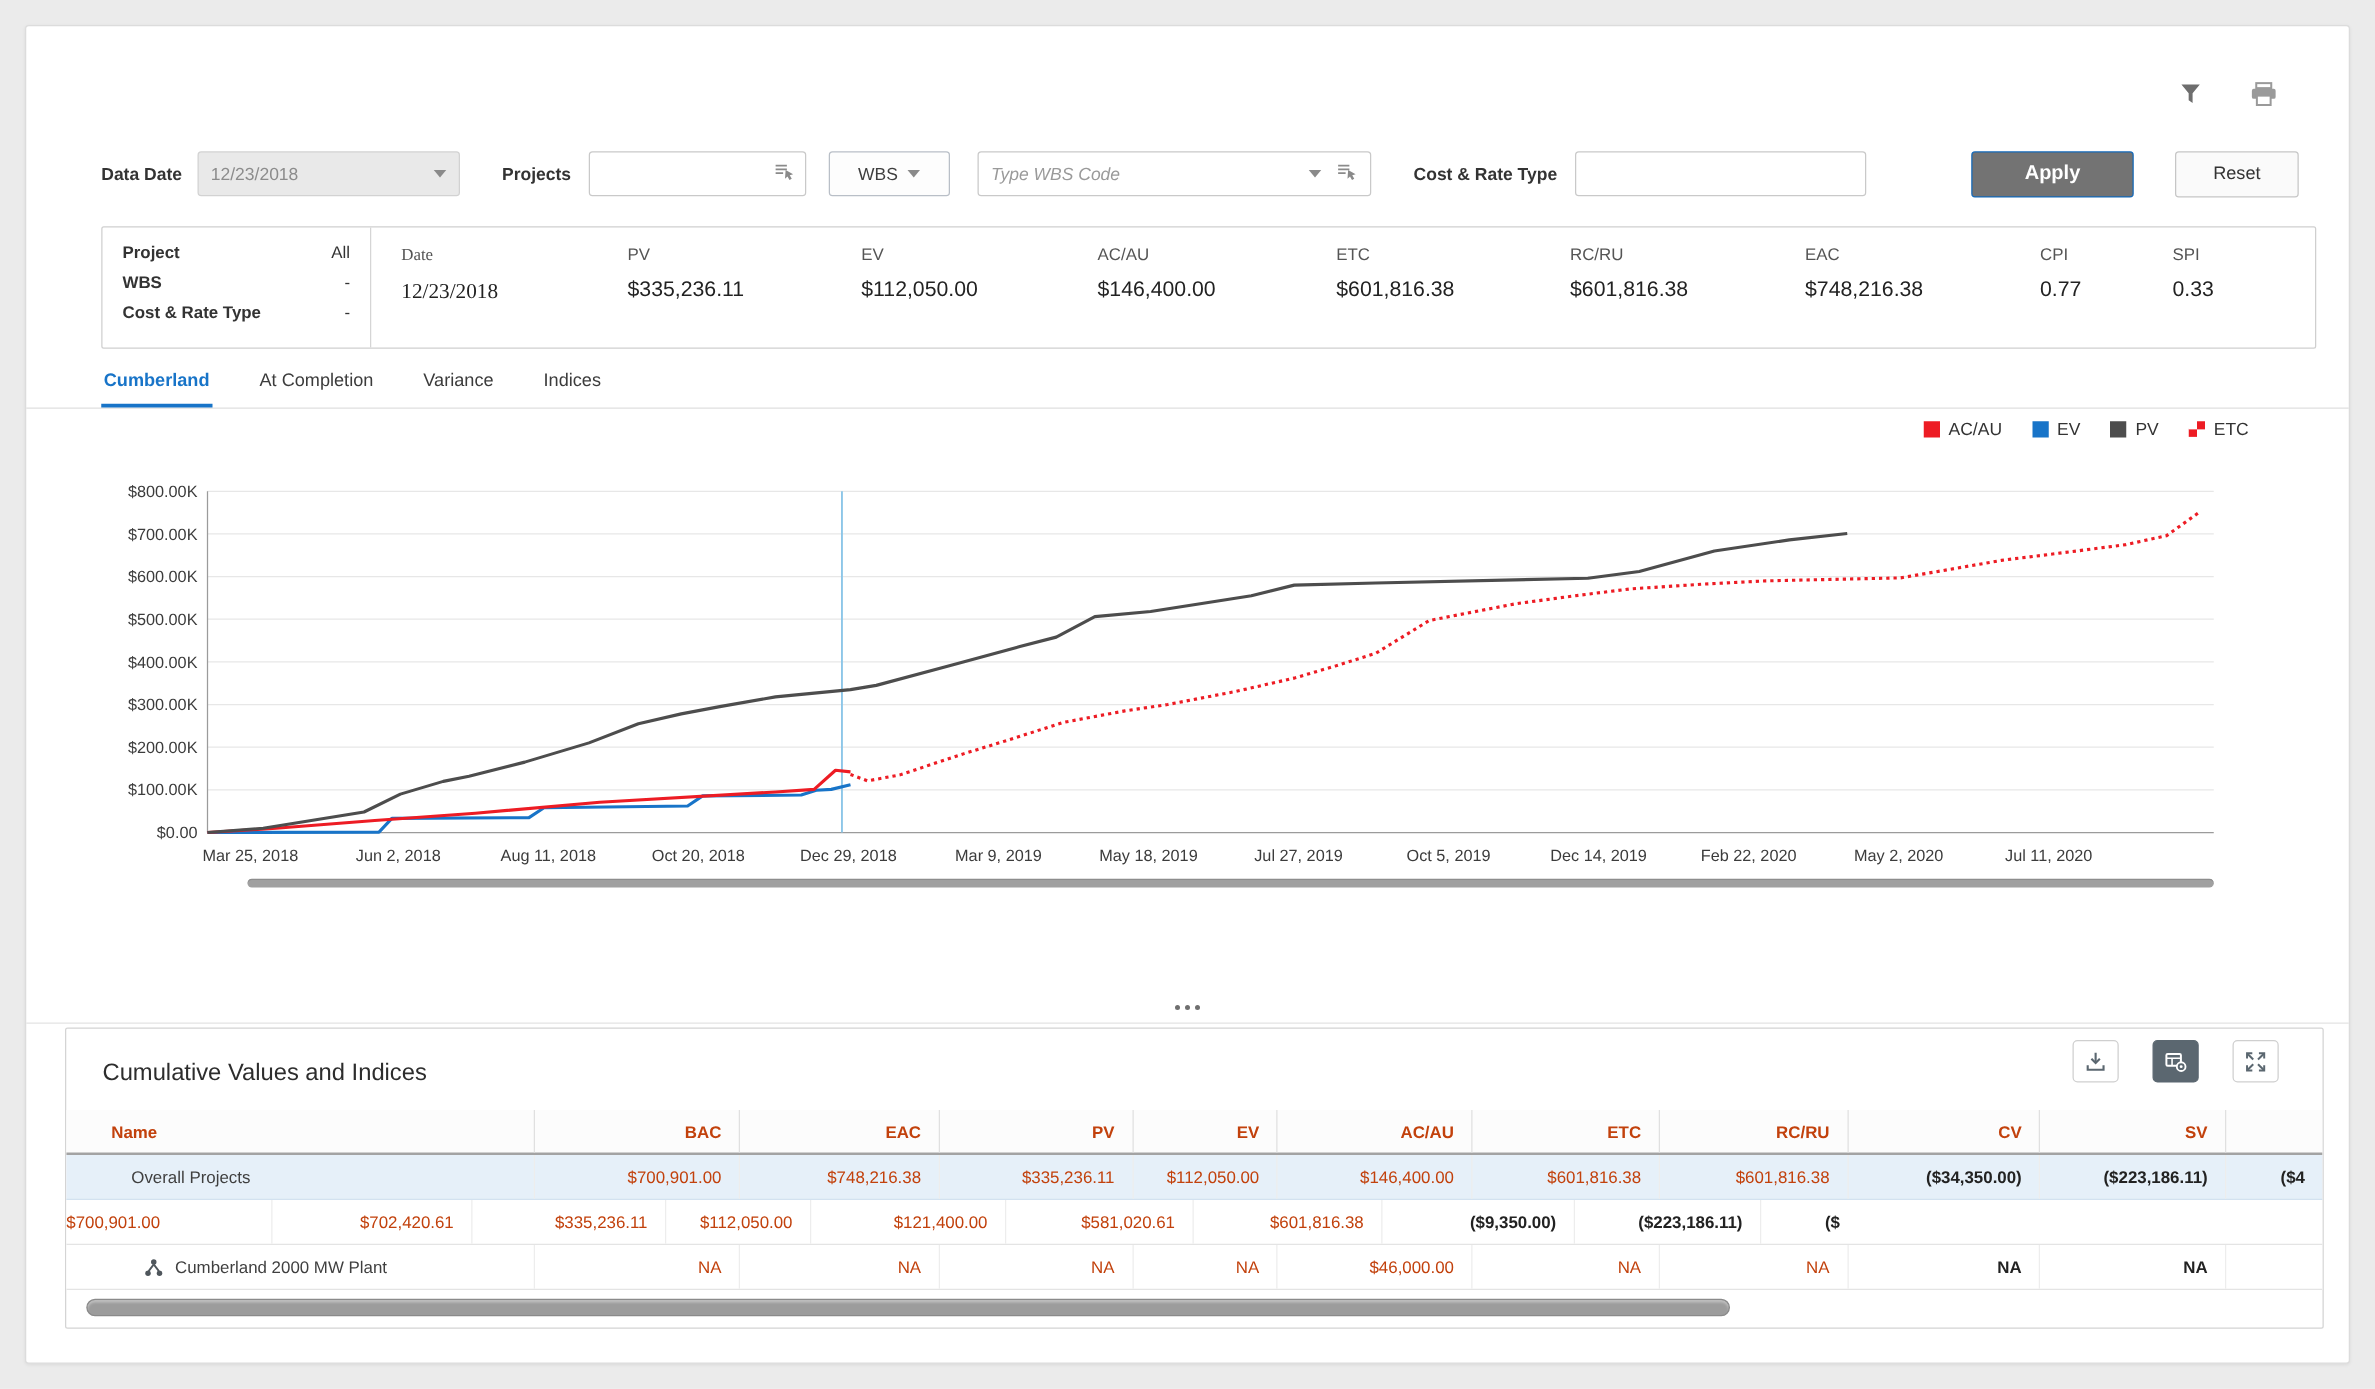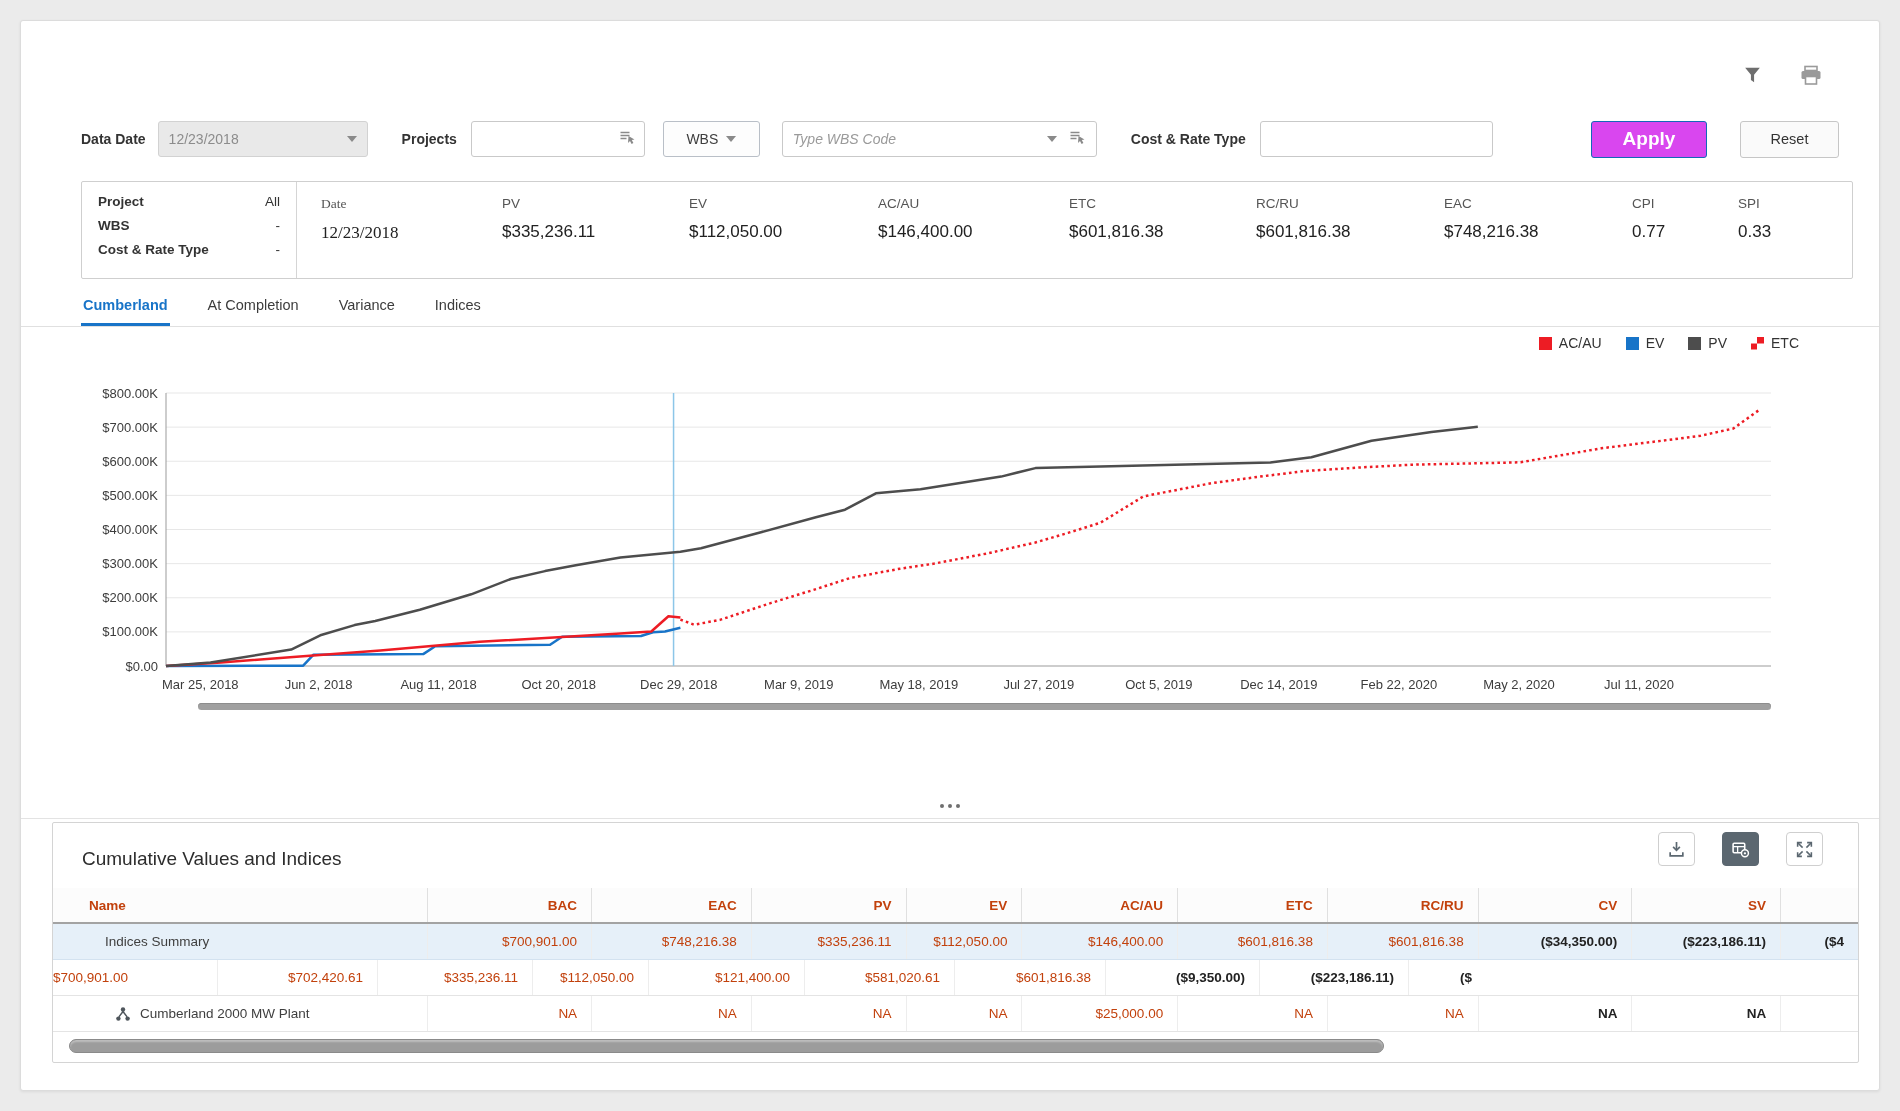--- a/index.html
+++ b/index.html
@@ -30,22 +30,22 @@
   .wbs-btn { width:97px; margin-left:18px; height:36px; background:#fdfdfd; border:1px solid #b9bfc7;
     border-radius:3px; display:flex; align-items:center; justify-content:center; gap:8px;
     font-size:14px; color:#3e3e3e; cursor:pointer; }
   .f-wbscode { width:315px; margin-left:22px; padding:0 10px; }
   .placeholder { font-style:italic; color:#9a9a9a; font-size:14px; }
   .f-wbscode .caret { margin-left:auto; }
   .f-wbscode .pick { margin-left:12px; }
   .f-costrate { width:233px; margin-left:14px; }
   .lbl-cost { margin-left:34px; }
   .lbl-projects { margin-left:34px; }
-  .apply-btn { margin-left:auto; width:116px; height:37px; background:#d946ef; color:#fff;
-    font-weight:bold; font-size:19px; border:1px solid #1368b8; border-radius:3px; cursor:pointer; }
+  .apply-btn { margin-left:auto; width:130px; height:37px; background:#737373; color:#fff;
+    font-weight:bold; font-size:16px; border:1px solid #1368b8; border-radius:3px; cursor:pointer; }
   .reset-btn { margin-left:33px; width:99px; height:37px; background:#fafafa; color:#333;
     font-size:14.5px; border:1px solid #c6c6c6; border-radius:3px; cursor:pointer; }
 
   
   .summary { position:absolute; left:60px; top:160px; width:1772px; height:98px;
     border:1px solid #cfcfcf; border-radius:2px; display:flex; }
   .summary-left { width:215px; border-right:1px solid #d5d5d5; padding:12px 16px 0 16px; }
   .sl-row { display:flex; justify-content:space-between; font-size:13.5px; margin-bottom:9px; }
   .sl-label { font-weight:bold; color:#333; }
   .sl-value { color:#333; }
@@ -341,21 +341,21 @@
           <div class="cell" style="width: 116px;">EV</div>
           <div class="cell" style="width: 156px;">AC/AU</div>
           <div class="cell" style="width: 150px;">ETC</div>
           <div class="cell" style="width: 151px;">RC/RU</div>
           <div class="cell" style="width: 154px;">CV</div>
           <div class="cell" style="width: 149px;">SV</div>
           <div class="cell" style="width: 78px;"></div>
         </div>
         <div class="trow drow selected">
           <div class="cell name-cell name-plain" style="width: 375px;">
-            <span>Indices Summary</span>
+            <span>Overall Projects</span>
           </div>
           <div class="cell" style="width: 164px;">$700,901.00</div>
           <div class="cell" style="width: 160px;">$748,216.38</div>
           <div class="cell" style="width: 155px;">$335,236.11</div>
           <div class="cell" style="width: 116px;">$112,050.00</div>
           <div class="cell" style="width: 156px;">$146,400.00</div>
           <div class="cell" style="width: 150px;">$601,816.38</div>
           <div class="cell" style="width: 151px;">$601,816.38</div>
           <div class="cell bold" style="width: 154px;">($34,350.00)</div>
           <div class="cell bold" style="width: 149px;">($223,186.11)</div>
@@ -380,21 +380,21 @@
               <circle cx="8" cy="3.5" r="2.2" fill="#4f565c"></circle>
               <circle cx="3.4" cy="12.6" r="2.2" fill="#4f565c"></circle>
               <circle cx="12.6" cy="12.6" r="2.2" fill="#4f565c"></circle>
             </svg>
             <span>Cumberland 2000 MW Plant</span>
           </div>
           <div class="cell" style="width: 164px;">NA</div>
           <div class="cell" style="width: 160px;">NA</div>
           <div class="cell" style="width: 155px;">NA</div>
           <div class="cell" style="width: 116px;">NA</div>
-          <div class="cell" style="width: 156px;">$25,000.00</div>
+          <div class="cell" style="width: 156px;">$46,000.00</div>
           <div class="cell" style="width: 150px;">NA</div>
           <div class="cell" style="width: 151px;">NA</div>
           <div class="cell bold" style="width: 154px;">NA</div>
           <div class="cell bold" style="width: 149px;">NA</div>
           <div class="cell bold" style="width: 78px;"></div>
         </div>
       </div>
     <div class="hscroll">
       <div class="hthumb"></div>
     </div>

